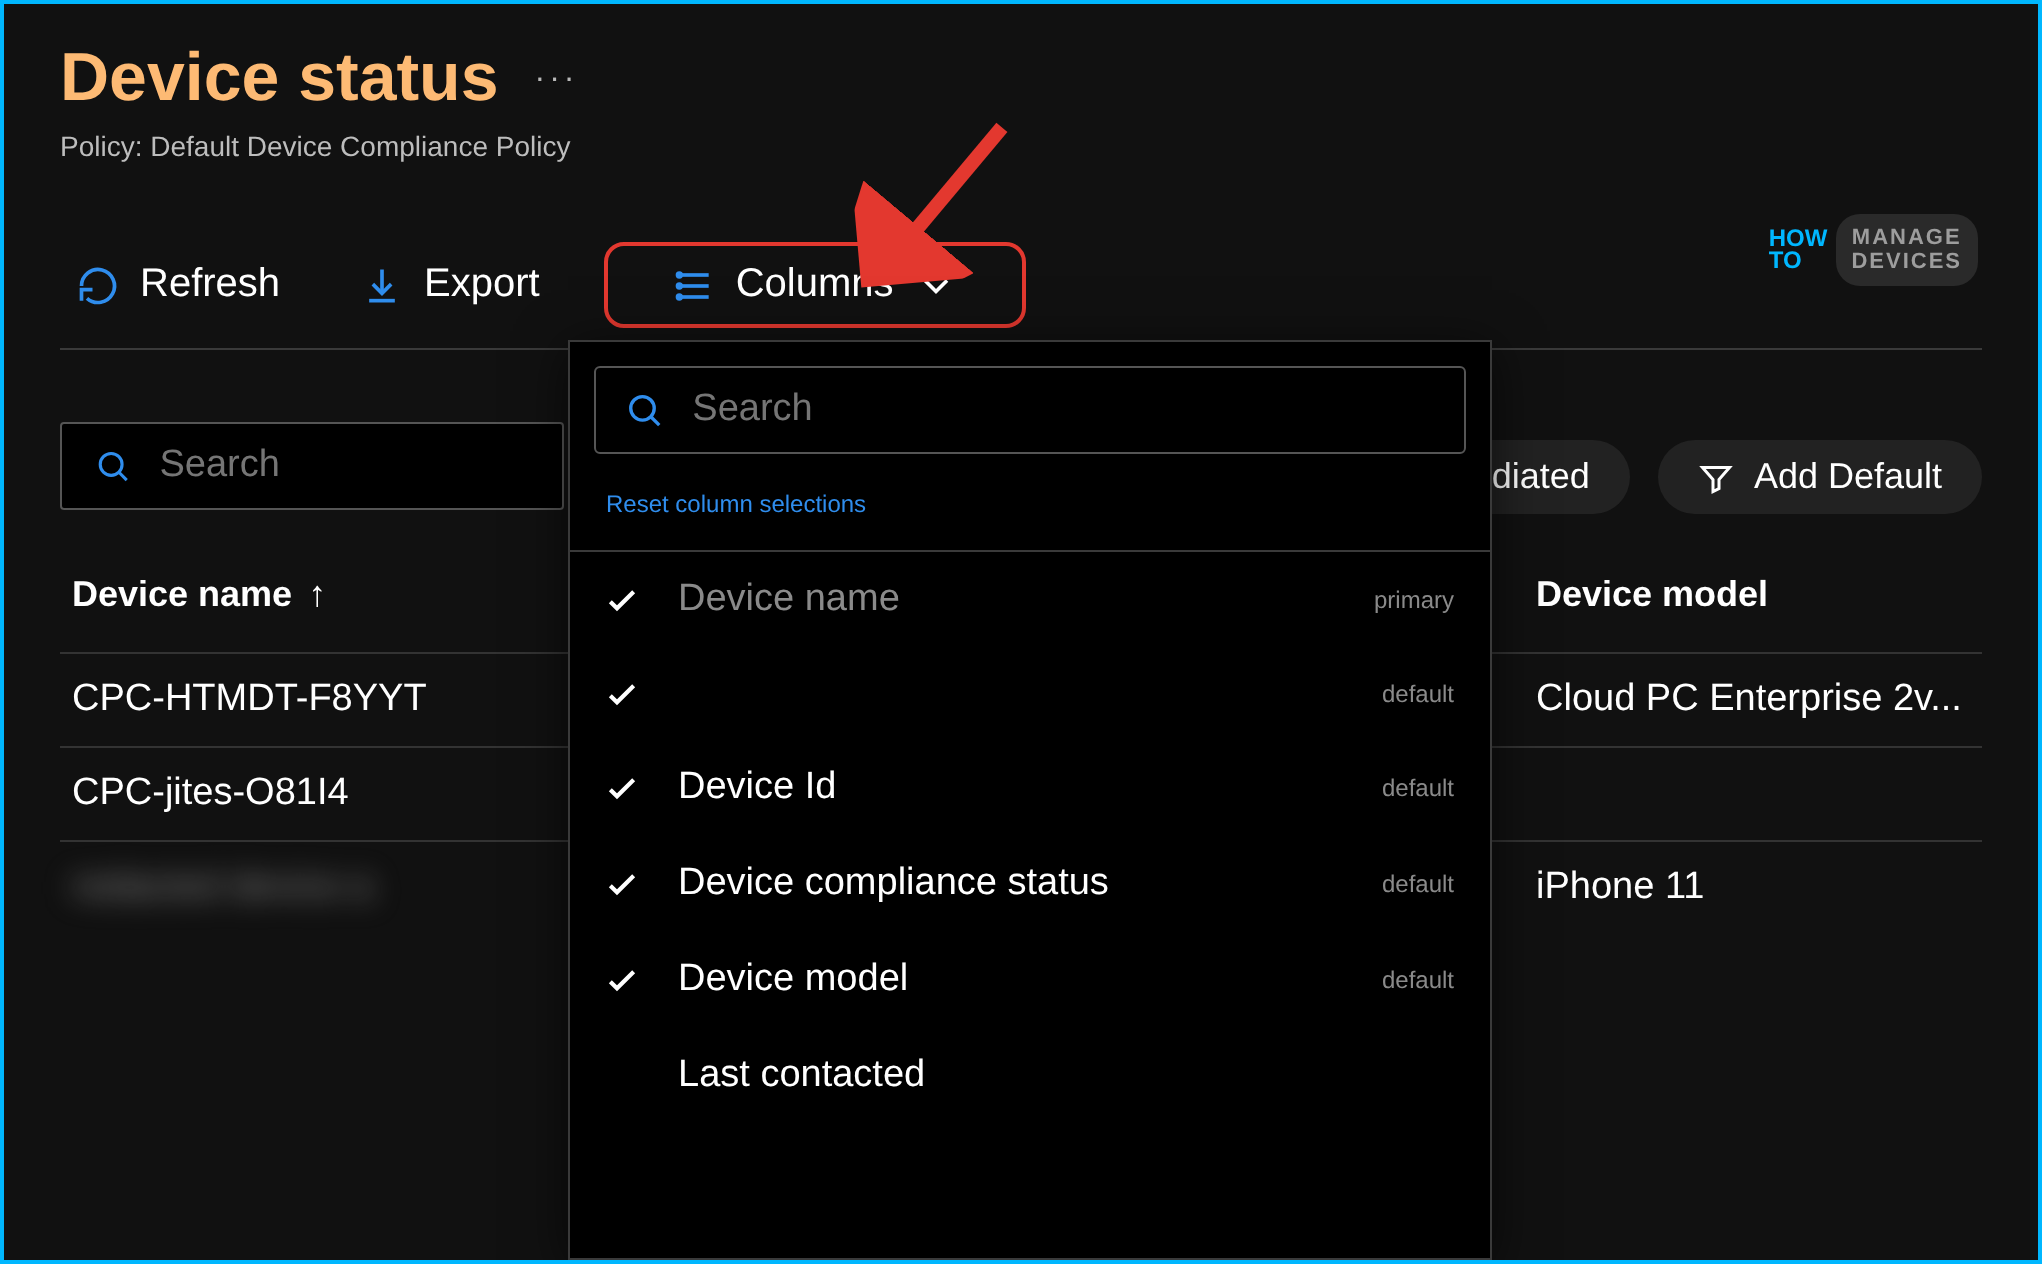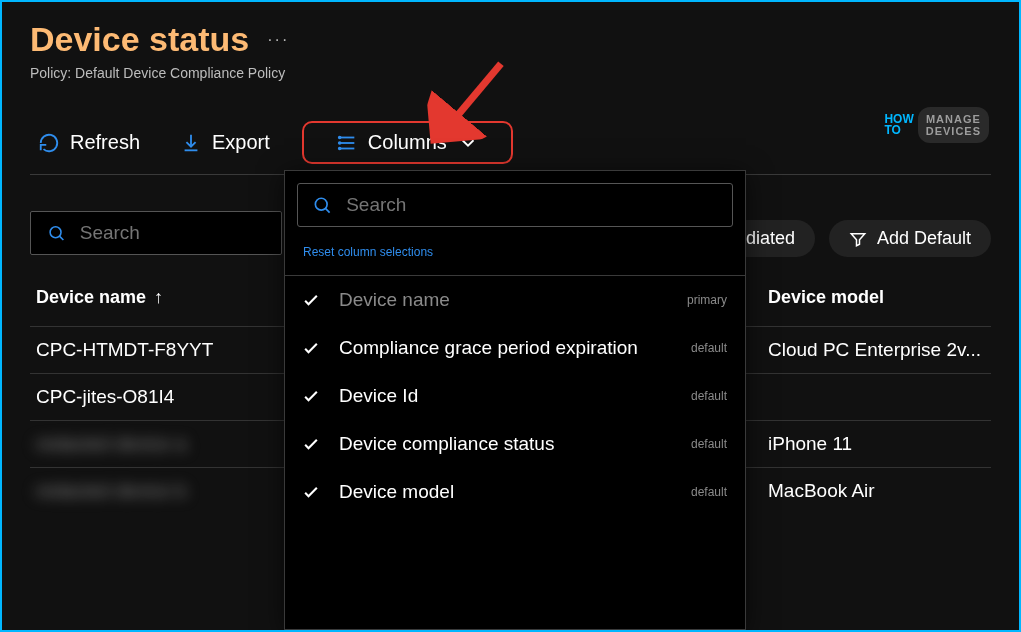--- a/index.html
+++ b/index.html
@@ -211,24 +211,20 @@
           <div>CPC-HTMDT-F8YYT</div>
           <div class="td-model">Cloud PC Enterprise 2v...</div>
         </div>
         <div class="td-row">
           <div>CPC-jites-O81I4</div>
         </div>
         <div class="td-row">
           <div class="blur">redacted device a</div>
           <div class="td-model">iPhone 11</div>
         </div>
-        <div class="td-row">
-          <div class="blur">redacted device b</div>
-          <div class="td-model">MacBook Air</div>
-        </div>
       </div>
   </div>
 
   <div class="dropdown">
     <div class="dropdown-scroll">
       <div class="dd-search">
         <svg viewBox="0 0 24 24" fill="none" stroke="#2f8ded" stroke-width="2">
             <circle cx="11" cy="11" r="7"></circle>
             <path d="M21 21l-5-5"></path>
           </svg>
@@ -248,21 +244,20 @@
             </div>
             <span class="tag">primary</span>
           </div>
           <div class="dd-item">
             <div class="left">
               <span class="check-slot">
                 <svg width="20" height="20" viewBox="0 0 24 24" fill="none" stroke="#fff" stroke-width="2.5">
                   <path d="M5 13l4 4 10-10"></path>
                 </svg>
               </span>
-              <span class="label">Compliance grace period expiration</span>
             </div>
             <span class="tag">default</span>
           </div>
           <div class="dd-item">
             <div class="left">
               <span class="check-slot">
                 <svg width="20" height="20" viewBox="0 0 24 24" fill="none" stroke="#fff" stroke-width="2.5">
                   <path d="M5 13l4 4 10-10"></path>
                 </svg>
               </span>
@@ -285,16 +280,23 @@
             <div class="left">
               <span class="check-slot">
                 <svg width="20" height="20" viewBox="0 0 24 24" fill="none" stroke="#fff" stroke-width="2.5">
                   <path d="M5 13l4 4 10-10"></path>
                 </svg>
               </span>
               <span class="label">Device model</span>
             </div>
             <span class="tag">default</span>
           </div>
+          <div class="dd-item">
+            <div class="left">
+              <span class="check-slot"></span>
+              <span class="label">Last contacted</span>
+            </div>
+            <span class="tag"></span>
+          </div>
         </div>
     </div>
   </div>
 </div>
 
 </body></html>

